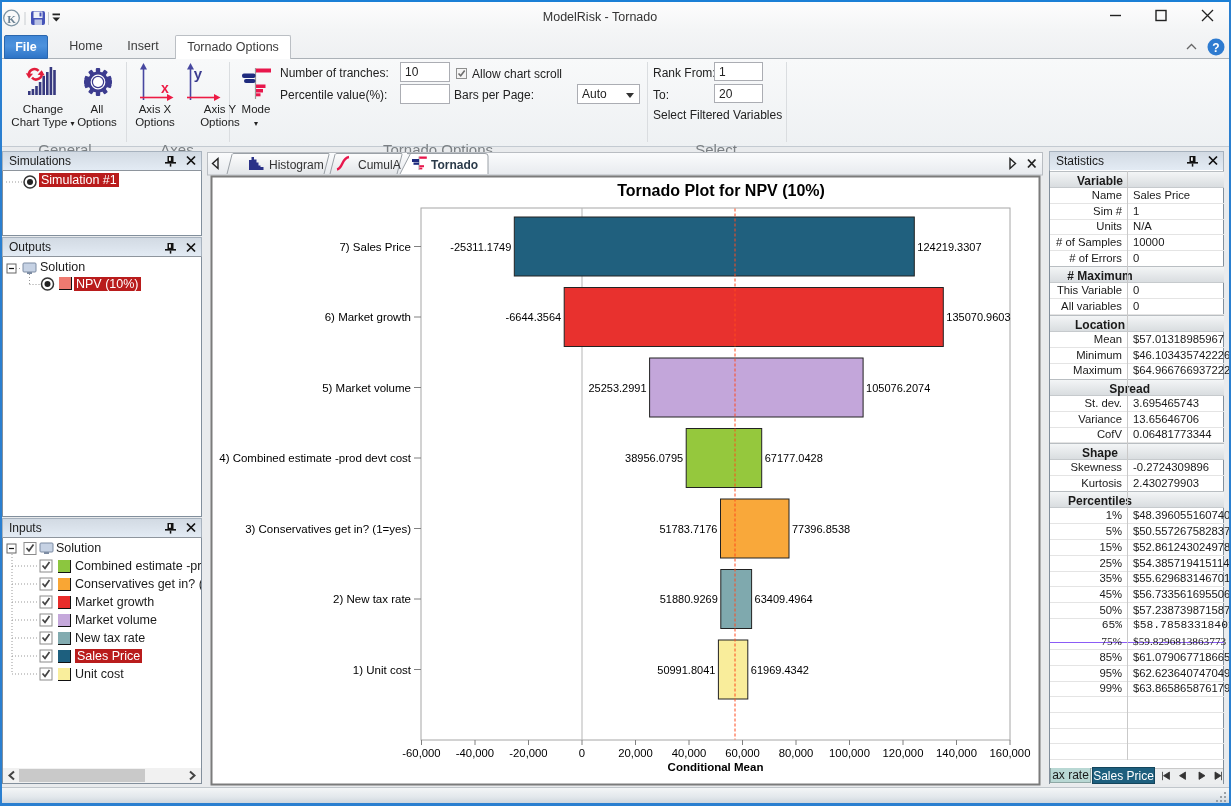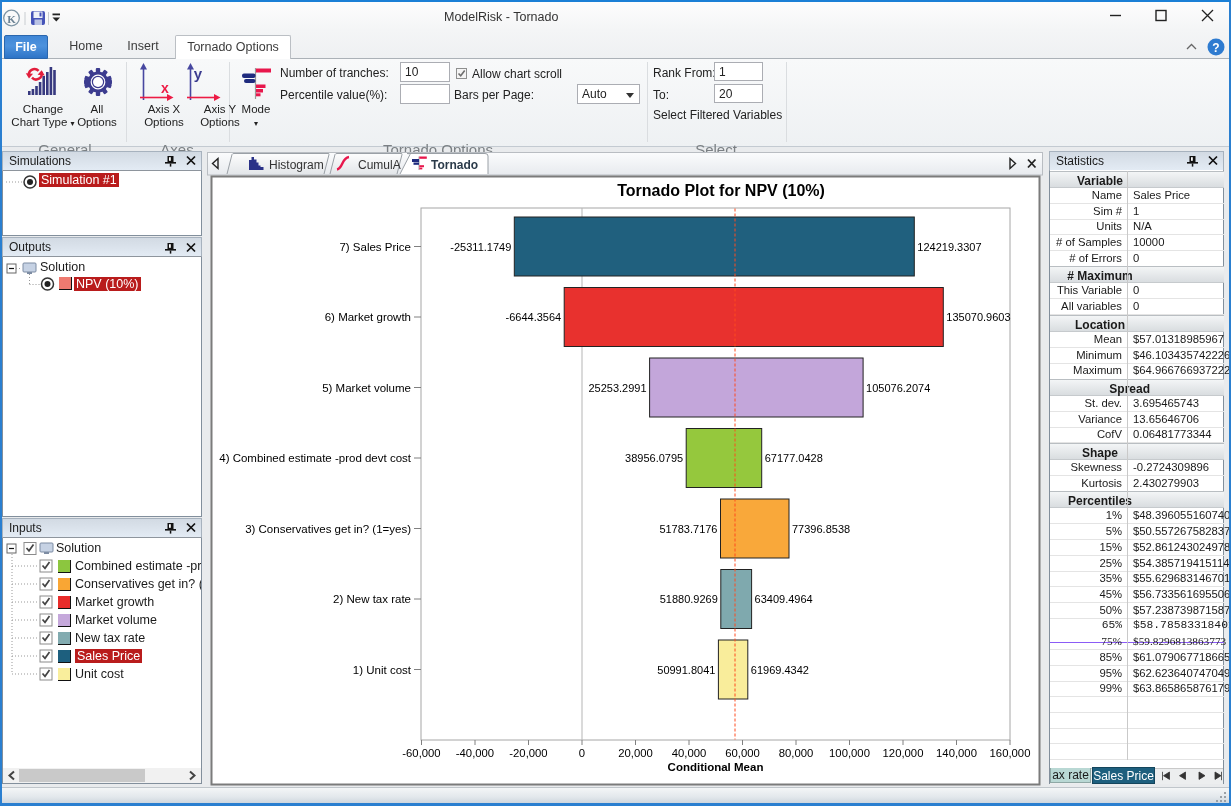--- a/index.html
+++ b/index.html
@@ -39,21 +39,21 @@
  <text x="11.5" y="22.5" font-size="11" fill="#6d8495" text-anchor="middle" font-family="Liberation Serif" font-weight="bold">K</text>
  <line x1="25" y1="12" x2="25" y2="25" stroke="#c8ccd0" stroke-width="1"></line>
  <rect x="31" y="11" width="14" height="14" rx="2" fill="#4553b8"></rect>
  <rect x="33.5" y="11.5" width="9" height="6.5" fill="#eef1f8"></rect>
  <rect x="39.5" y="12.5" width="2" height="4" fill="#4553b8"></rect>
  <rect x="34.5" y="19.5" width="7.5" height="5.5" fill="#b9c2e4"></rect>
  <line x1="48.5" y1="12" x2="48.5" y2="25" stroke="#c8ccd0" stroke-width="1"></line>
  <rect x="52.5" y="13.5" width="7.5" height="1.8" fill="#222"></rect>
  <path d="M52.5 17.5 l7.5 0 l-3.75 4 z" fill="#222"></path>
 </svg>
-<div class="abs" style="left:444px;top:10px;width:280px;text-align:left;font-size:12.5px;color:#333">ModelRisk - Tornado</div>
+<div class="abs" style="left:460px;top:10px;width:280px;text-align:center;font-size:12.5px;color:#333">ModelRisk - Tornado</div>
 <svg class="abs" style="left:1100px;top:8px" width="128" height="20">
  <line x1="10" y1="7.5" x2="21" y2="7.5" stroke="#222" stroke-width="1.4"></line>
  <rect x="56" y="2.5" width="10" height="10" fill="none" stroke="#222" stroke-width="1.4"></rect>
  <path d="M102 2 L113 13 M113 2 L102 13" stroke="#222" stroke-width="1.3"></path>
 </svg>
 
 <div class="abs" style="left:2px;top:58px;width:1227px;height:1px;background:#abb1b7;"></div>
 <div class="tab" style="left:4px;width:44px;background:linear-gradient(#3f86d6 0%,#4d92dd 45%,#2d74c7 100%);color:#fff;border-radius:2px 2px 0 0;font-weight:bold;border:1px solid #2a66ad;">File</div>
 <div class="tab" style="left:60px;width:52px;">Home</div>
 <div class="tab" style="left:117px;width:52px;">Insert</div>
@@ -105,21 +105,21 @@
  <circle cx="16" cy="17" r="6.8" fill="none" stroke="#fff" stroke-width="1.2"></circle>
 </svg>
 <div class="ribbonbtn" style="left:67px;top:103px;width:60px;">All<br>Options</div>
 <svg class="abs" style="left:138px;top:62px" width="36" height="40" viewBox="0 0 36 40">
  <line x1="5.5" y1="6" x2="5.5" y2="38" stroke="#4747a0" stroke-width="1.6"></line>
  <path d="M5.5 1 l-3.5 6.5 l7 0 z" fill="#4747a0"></path>
  <line x1="2" y1="35.5" x2="31" y2="35.5" stroke="#ed1b45" stroke-width="1.6"></line>
  <path d="M35.5 35.5 l-6.5 -3.5 l0 7 z" fill="#ed1b45"></path>
  <text x="27" y="31" font-size="14" font-weight="bold" fill="#ed1b45" text-anchor="middle">x</text>
 </svg>
-<div class="ribbonbtn" style="left:139px;top:103px;width:50px;">Axis X<br>Options</div>
+<div class="ribbonbtn" style="left:130px;top:103px;width:50px;">Axis X<br>Options</div>
 <svg class="abs" style="left:185px;top:62px" width="36" height="40" viewBox="0 0 36 40">
  <line x1="5.5" y1="6" x2="5.5" y2="38" stroke="#4747a0" stroke-width="1.6"></line>
  <path d="M5.5 1 l-3.5 6.5 l7 0 z" fill="#4747a0"></path>
  <line x1="2" y1="35.5" x2="31" y2="35.5" stroke="#ed1b45" stroke-width="1.6"></line>
  <path d="M35.5 35.5 l-6.5 -3.5 l0 7 z" fill="#ed1b45"></path>
  <text x="13" y="17" font-size="15" font-weight="bold" fill="#3c3c8f" text-anchor="middle">y</text>
 </svg>
 <div class="ribbonbtn" style="left:195px;top:103px;width:50px;">Axis Y<br>Options</div>
 <svg class="abs" style="left:240px;top:66px" width="34" height="34" viewBox="0 0 34 34">
  <line x1="15.5" y1="2" x2="15.5" y2="33" stroke="#999" stroke-width="1.2"></line>

